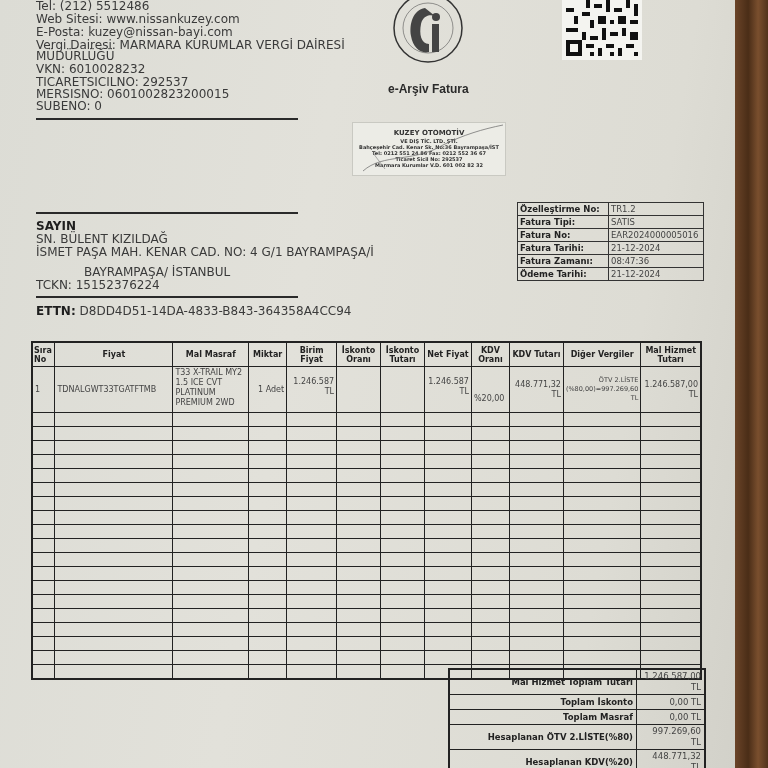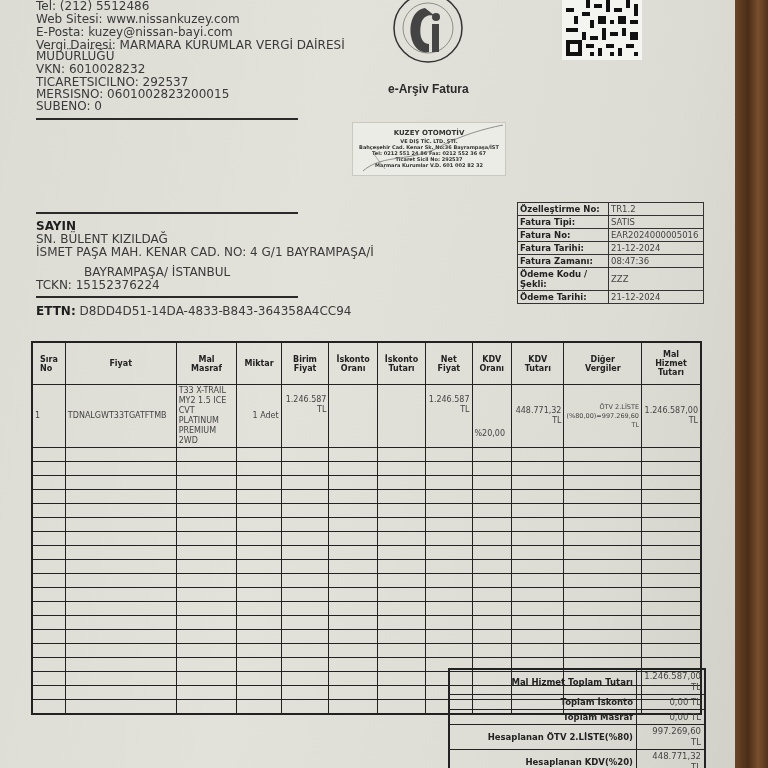--- a/index.html
+++ b/index.html
@@ -16,21 +16,21 @@
   .stamp .sl{position:absolute;width:152px;text-align:center;font-size:5px;line-height:6px;color:#333;font-weight:bold;}
   .qr{position:absolute;left:562px;top:0;width:80px;height:60px;background:#fff;}
   
   table{border-collapse:collapse;}
   .info{position:absolute;left:517px;top:202px;width:187px;}
   .info td{border:1px solid #333;font-size:8.5px;line-height:10px;padding:1px 2px;color:#222;height:10px;}
   .info td.k{font-weight:bold;width:86px;margin-left:44px;}
   .info td.v{color:#444;}
   
   .items{position:absolute;left:31px;top:341px;width:671px;border:2px solid #222;}
-  .items th{border:1px solid #222;font-size:8px;line-height:9px;font-weight:bold;color:#222;padding:7px;height:21px;}
+  .items th{border:1px solid #222;font-size:8px;line-height:9px;font-weight:bold;color:#222;padding:1px;height:21px;}
   .items td{border:1px solid #222;font-size:8px;line-height:10px;color:#444;padding:1px 2px;vertical-align:middle;}
   .items tr.empty td{height:11px;}
   .items .r{text-align:right;}
   
   .totals{position:absolute;left:448px;top:668px;width:258px;border:2px solid #222;}
   .totals td{border:1px solid #222;font-size:8.5px;line-height:11px;padding:1px 3px;height:12px;}
   .totals td.k{font-weight:bold;color:#222;text-align:right;width:180px;}
   .totals td.v{text-align:right;color:#444;}
 </style>
 </head>
@@ -131,24 +131,20 @@
           <td class="k">Fatura No:</td>
           <td class="v">EAR2024000005016</td>
         </tr>
     <tr>
           <td class="k">Fatura Tarihi:</td>
           <td class="v">21-12-2024</td>
         </tr>
     <tr>
           <td class="k">Fatura Zamanı:</td>
           <td class="v">08:47:36</td>
-        </tr>
-    <tr>
-          <td class="k">Ödeme Kodu / Şekli:</td>
-          <td class="v">ZZZ</td>
         </tr>
     <tr>
           <td class="k">Ödeme Tarihi:</td>
           <td class="v">21-12-2024</td>
         </tr>
   </tbody>
     </table>
 
   <table class="items">
     <colgroup>

